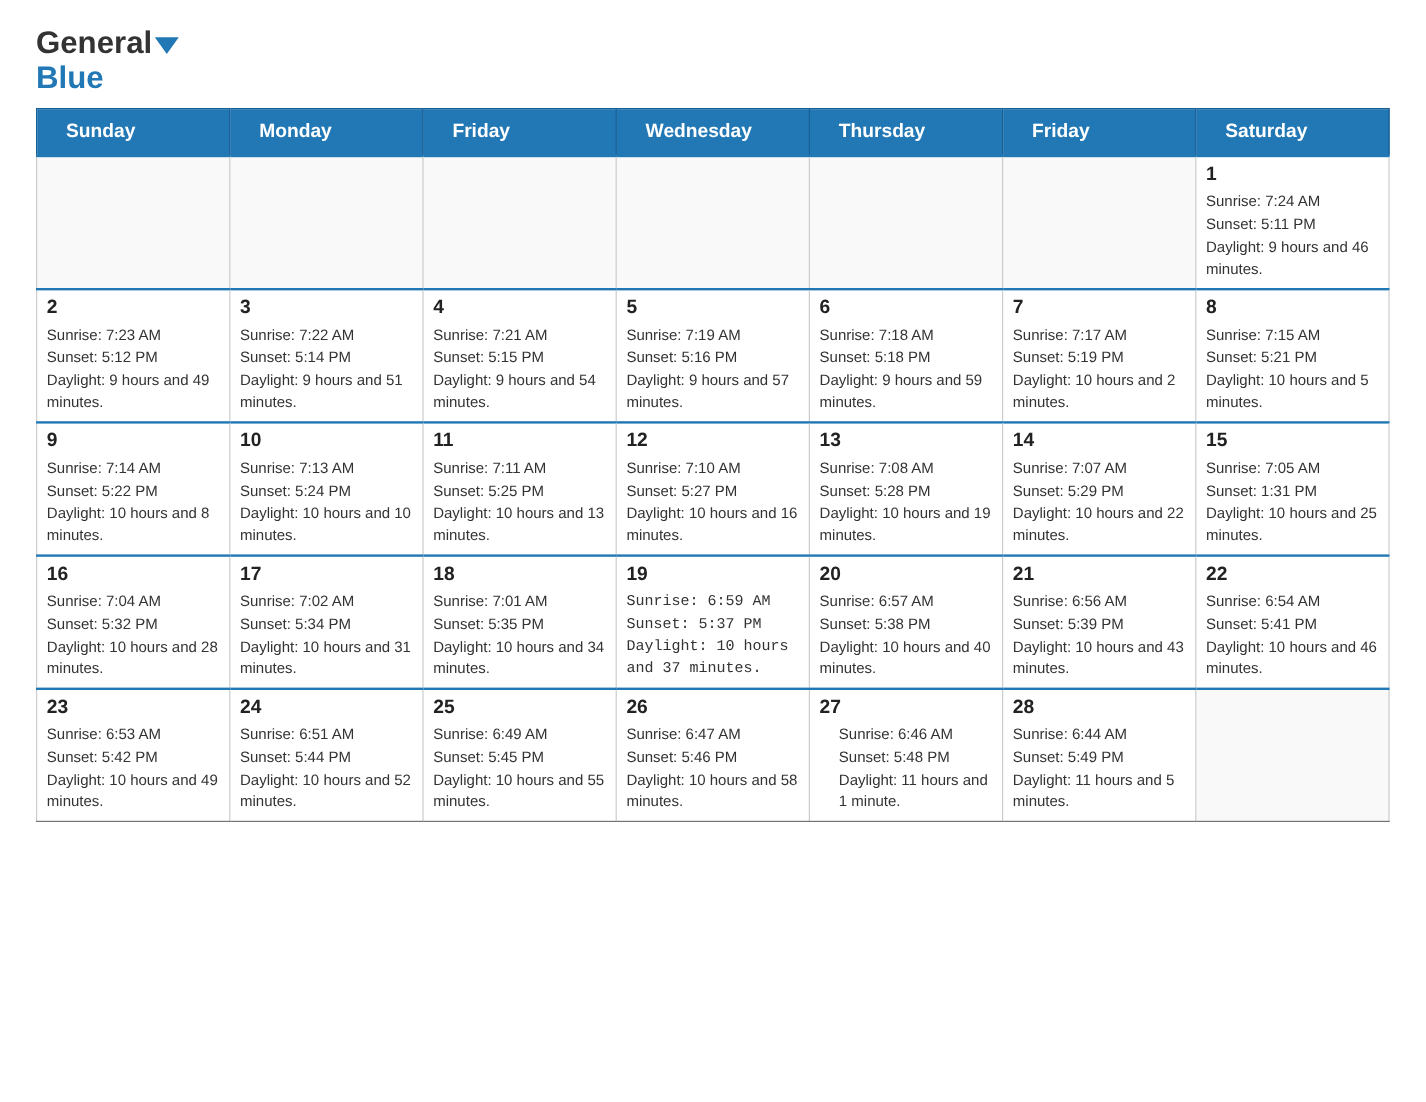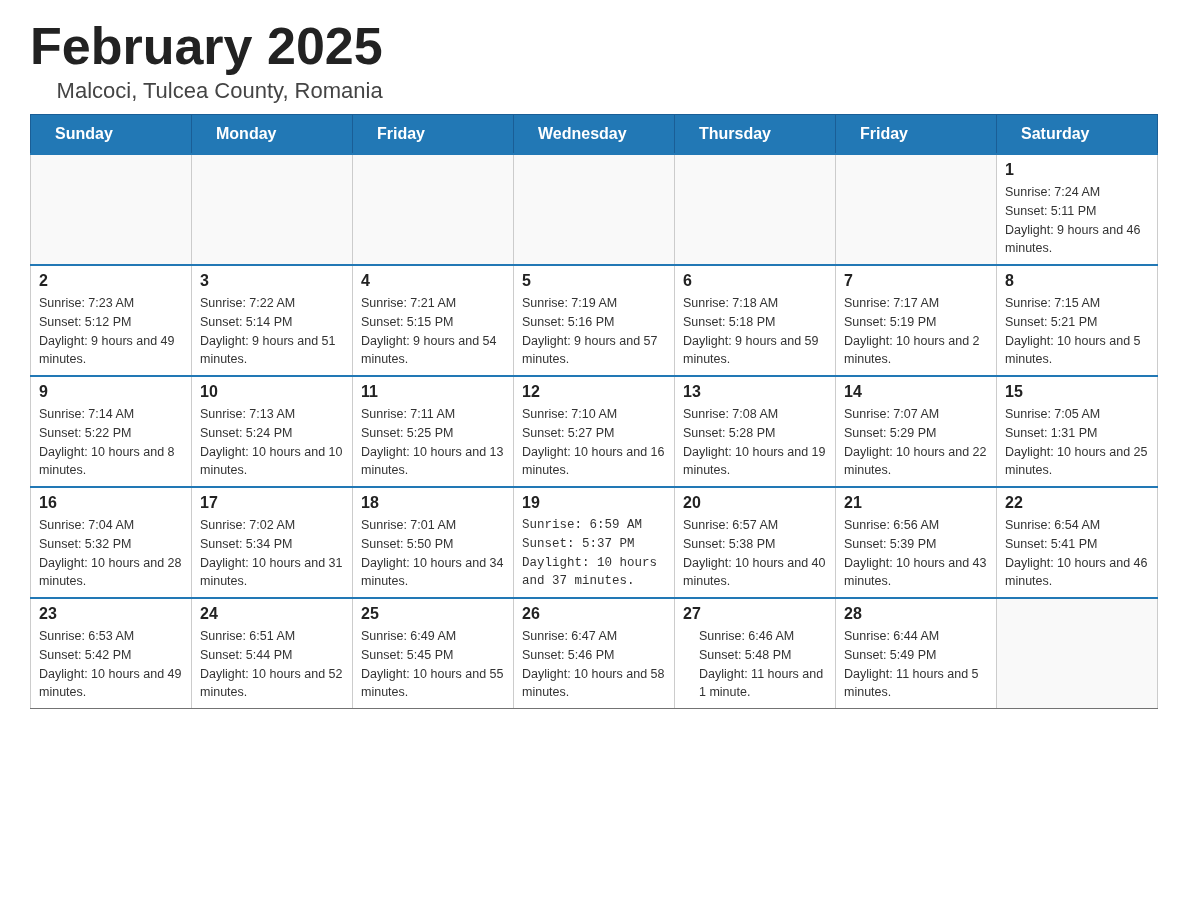--- a/index.html
+++ b/index.html
@@ -101,23 +101,26 @@
       background: #f9f9f9;
     }
     .last-row td {
       border-bottom: 1px solid #737373;
     }
   </style>
 </head>
 <body>
 
 <div class="header">
-  <div class="title-section">
-    <div class="month-title">February 2025</div>
-    <div class="location">Malcoci, Tulcea County, Romania</div>
+  <div class="logo">
+    <div class="logo-top">
+      <span class="logo-general">General</span>
+      <span class="logo-arrow"></span>
+    </div>
+    <div class="logo-blue">Blue</div>
   </div>
 </div>
 
 <table class="calendar">
   <thead>
     <tr>
     <th>Sunday</th>
         <th>Monday</th>
         <th>Friday</th>
         <th>Wednesday</th>
@@ -238,21 +241,21 @@
         </td>
         <td>
           <span class="day-number">17</span>
           <div class="day-info" style="white-space: pre-line;">Sunrise: 7:02 AM
 Sunset: 5:34 PM
 Daylight: 10 hours and 31 minutes.</div>
         </td>
         <td>
           <span class="day-number">18</span>
           <div class="day-info" style="white-space: pre-line;">Sunrise: 7:01 AM
-Sunset: 5:50 PM
+Sunset: 5:35 PM
 Daylight: 10 hours and 34 minutes.</div>
         </td>
         <td>
           <span class="day-number">19</span>
           <div class="day-info" style="white-space: pre-line; font-family: Liberation Mono, monospace;">Sunrise: 6:59 AM
 Sunset: 5:37 PM
 Daylight: 10 hours and 37 minutes.</div>
         </td>
         <td>
           <span class="day-number">20</span>

